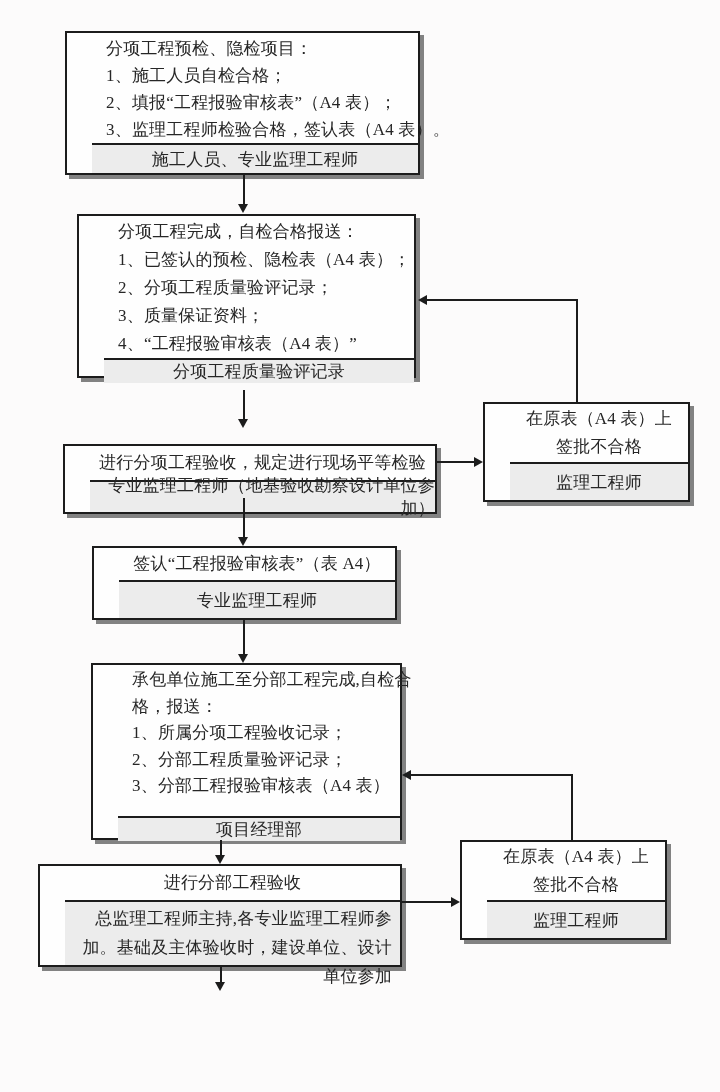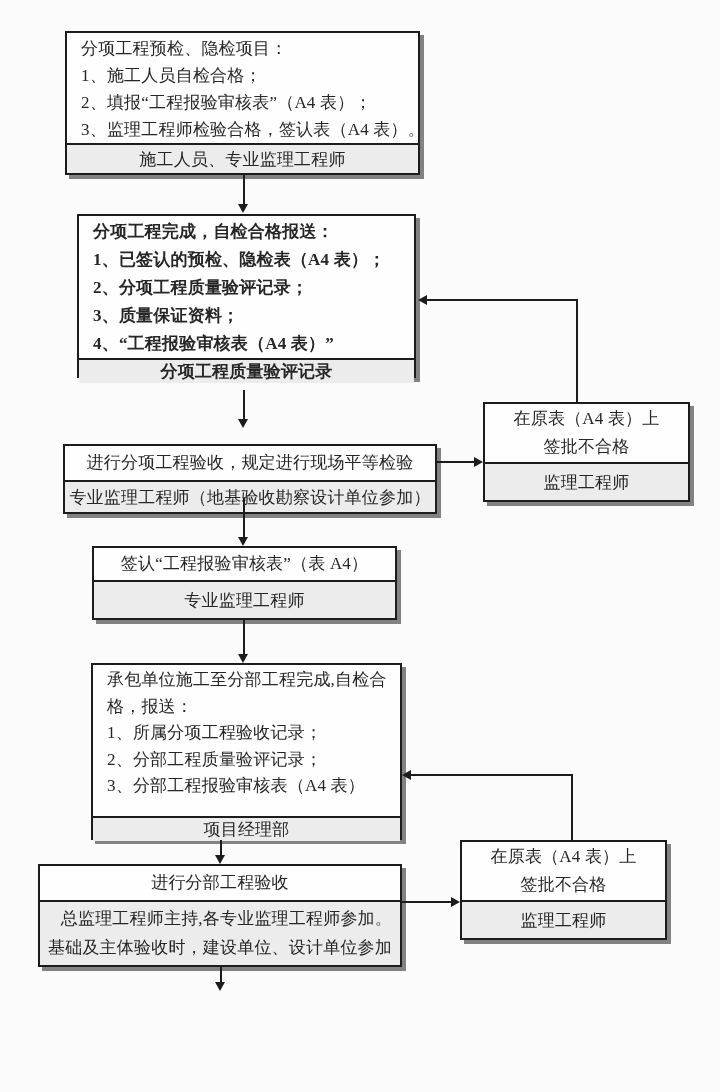--- a/index.html
+++ b/index.html
@@ -15,40 +15,41 @@
 
   
   .fbox {
     position:absolute;
     box-sizing:border-box;
     border:2px solid #1c1c1c;
     background:#fefefe;
     box-shadow:4px 4px 0 #828282;
     display:flex;
     flex-direction:column;
+    padding-left:25px;
   }
   .fbody { flex:1; padding:2px 12px 0 14px; }
   .fbody .tline {
     font-size:17px;
     line-height:27px;
     white-space:nowrap;
     letter-spacing:0.2px;
   }
   .fbody.center {
     display:flex; flex-direction:column;
     align-items:center; justify-content:center;
     padding:0 6px;
   }
   .fbody.center .tline { line-height:28px; text-align:right; }
   .ffooter {
     border-top:2px solid #1c1c1c;
     background:#ececec;
     font-size:17px;
     display:flex; align-items:center; justify-content:center;
-    text-align:left;
+    text-align:right;
     letter-spacing:0.2px;
   }
   .ffooter.left {
     justify-content:flex-start;
     text-align:right;
     padding:2px 8px;
     line-height:29px;
     display:block;
   }
 
@@ -75,21 +76,21 @@
       <div class="tline">1、施工人员自检合格；</div>
       <div class="tline">2、填报“工程报验审核表”（A4 表）；</div>
       <div class="tline">3、监理工程师检验合格，签认表（A4 表）。</div>
     </div>
     <div class="ffooter" style="height:30px;">施工人员、专业监理工程师</div>
   </div>
 
   <div class="vline" style="left:243px; top:175px; height:30px;"></div>
   <div class="ah down" style="left:238px; top:204px;"></div>
 
-  <div id="box2" class="fbox" style="left:77px; top:214px; width:339px; height:164px;font-weight:bold;">
+  <div id="box2" class="fbox" style="left:77px; top:214px; width:339px; height:164px;">
     <div class="fbody">
       <div class="tline">分项工程完成，自检合格报送：</div>
       <div class="tline">1、已签认的预检、隐检表（A4 表）；</div>
       <div class="tline">2、分项工程质量验评记录；</div>
       <div class="tline">3、质量保证资料；</div>
       <div class="tline">4、“工程报验审核表（A4 表）”</div>
     </div>
     <div class="ffooter" style="height:28px;">分项工程质量验评记录</div>
   </div>
 

